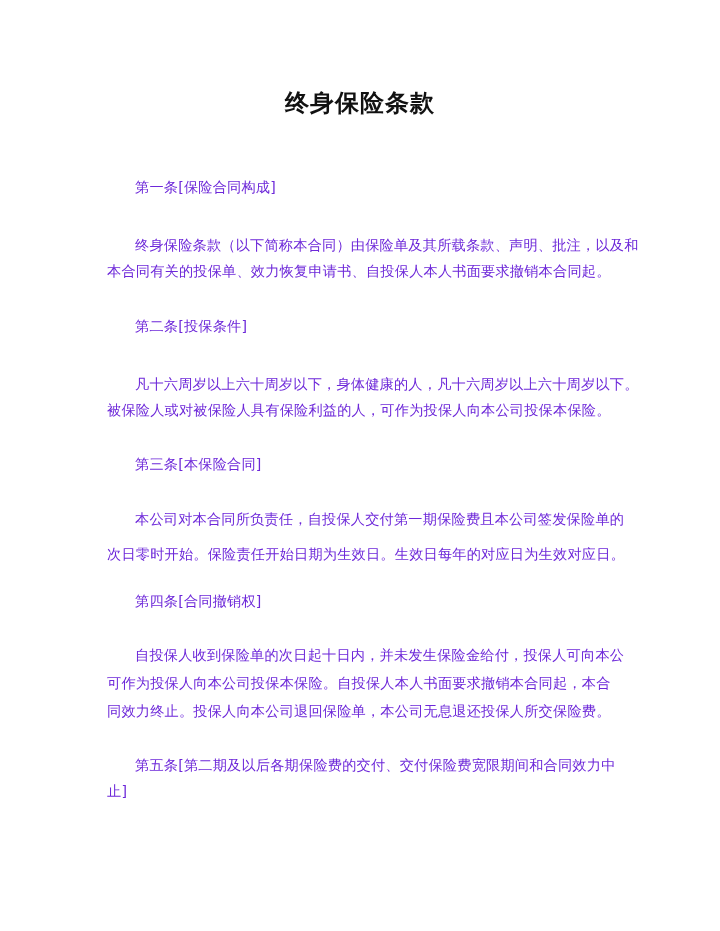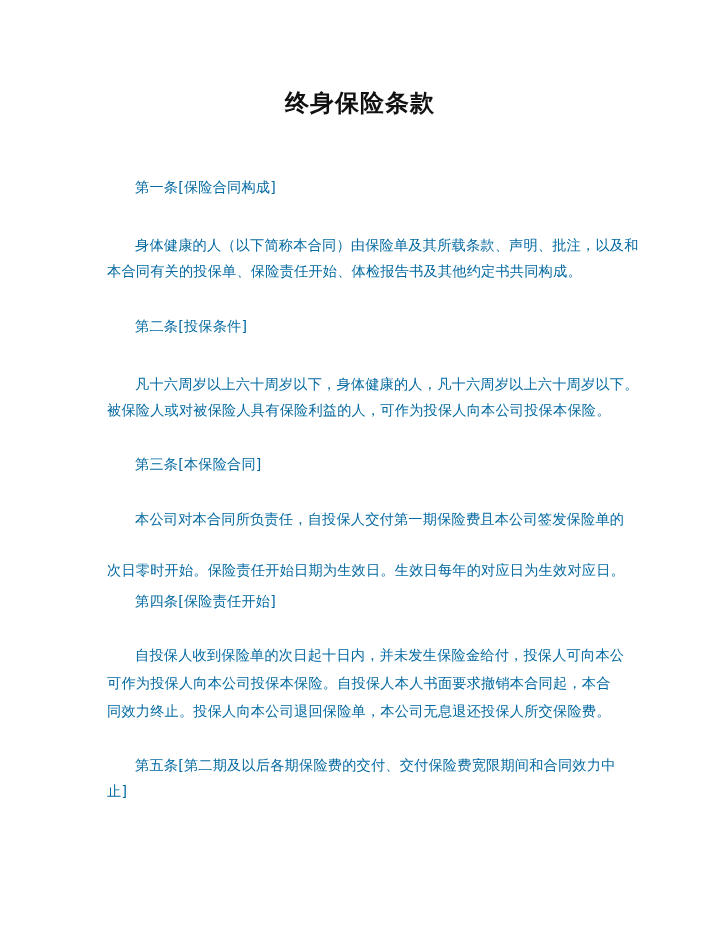--- a/index.html
+++ b/index.html
@@ -34,54 +34,54 @@
       color: #111111;
       line-height: 30px;
     }
     .line {
       position: absolute;
       left: 107px;
       width: 510px;
       font-size: 14.2px;
       line-height: 20px;
       white-space: nowrap;
-      color: #0369a1;
+      color: #6d28d9;
       letter-spacing: 0.2px;
     }
     .indent {
       left: 135px;
     }
   </style>
 </head>
 <body>
 
 <div class="page">
 
   <div class="title">终身保险条款</div>
 
   <div>
     <div class="line indent" style="top:177px">第一条[保险合同构成]</div>
-    <div class="line indent" style="top:235px">身体健康的人（以下简称本合同）由保险单及其所载条款、声明、批注，以及和</div>
-    <div class="line" style="top:261px">本合同有关的投保单、保险责任开始、体检报告书及其他约定书共同构成。</div>
+    <div class="line indent" style="top:235px">终身保险条款（以下简称本合同）由保险单及其所载条款、声明、批注，以及和</div>
+    <div class="line" style="top:261px">本合同有关的投保单、效力恢复申请书、自投保人本人书面要求撤销本合同起。</div>
   </div>
 
   <div>
     <div class="line indent" style="top:316px">第二条[投保条件]</div>
     <div class="line indent" style="top:374px">凡十六周岁以上六十周岁以下，身体健康的人，凡十六周岁以上六十周岁以下。</div>
     <div class="line" style="top:400px">被保险人或对被保险人具有保险利益的人，可作为投保人向本公司投保本保险。</div>
   </div>
 
   <div>
     <div class="line indent" style="top:454px">第三条[本保险合同]</div>
     <div class="line indent" style="top:509px">本公司对本合同所负责任，自投保人交付第一期保险费且本公司签发保险单的</div>
-    <div class="line" style="top:560px">次日零时开始。保险责任开始日期为生效日。生效日每年的对应日为生效对应日。</div>
+    <div class="line" style="top:544px">次日零时开始。保险责任开始日期为生效日。生效日每年的对应日为生效对应日。</div>
   </div>
 
   <div>
-    <div class="line indent" style="top:591px">第四条[保险责任开始]</div>
+    <div class="line indent" style="top:591px">第四条[合同撤销权]</div>
     <div class="line indent" style="top:645px">自投保人收到保险单的次日起十日内，并未发生保险金给付，投保人可向本公</div>
     <div class="line" style="top:673px">可作为投保人向本公司投保本保险。自投保人本人书面要求撤销本合同起，本合</div>
     <div class="line" style="top:701px">同效力终止。投保人向本公司退回保险单，本公司无息退还投保人所交保险费。</div>
   </div>
 
   <div>
     <div class="line indent" style="top:755px">第五条[第二期及以后各期保险费的交付、交付保险费宽限期间和合同效力中</div>
     <div class="line" style="top:781px">止]</div>
   </div>
 

